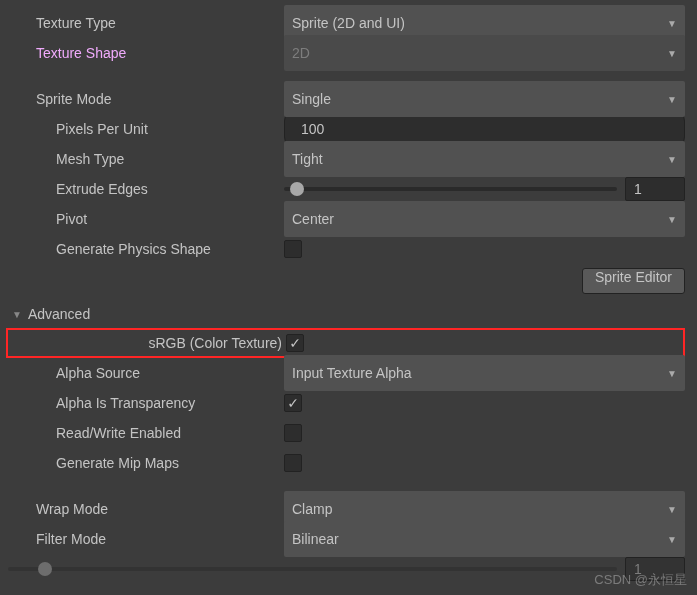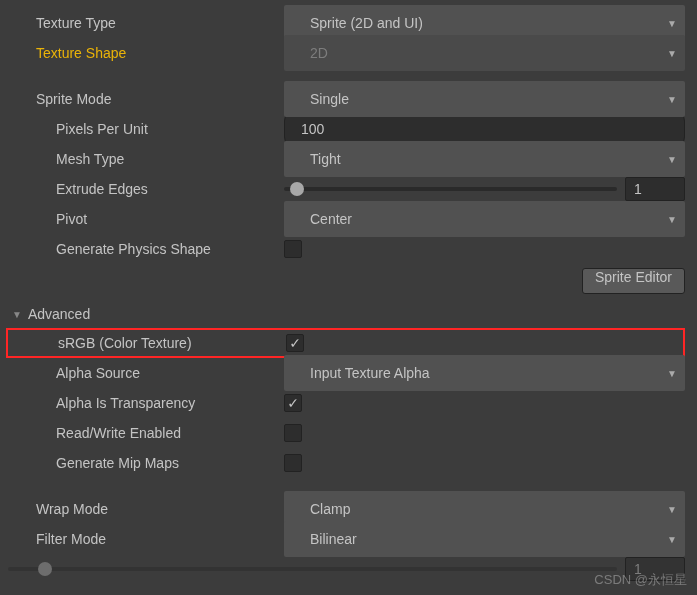--- a/index.html
+++ b/index.html
@@ -17,33 +17,33 @@
       align-items: center;
       height: 30px;
       gap: 4px;
     }
     .label {
       flex: 0 0 272px;
       padding-left: 4px;
     }
     .label.indent1 { padding-left: 28px; }
     .label.indent2 { padding-left: 48px; }
-    .label.disabled { color: #eab308; }
+    .label.disabled { color: #f0abfc; }
     .control {
       flex: 1;
       display: flex;
       align-items: center;
     }
     .dropdown {
       width: 100%;
       background: #515151;
       height: 36px;
       display: flex;
       align-items: center;
-      padding: 0 26px;
+      padding: 0 8px;
       border-radius: 2px;
       position: relative;
     }
     .dropdown.disabled {
       background: #4a4a4a;
       color: #7d7d7d;
     }
     .dropdown-arrow {
       position: absolute;
       right: 8px;
@@ -133,20 +133,21 @@
     }
     .foldout-caret {
       font-size: 10px;
       margin-right: 6px;
       color: #888;
     }
     .highlight-box {
       border: 2px solid #ff2525;
       margin-left: -2px;
       padding-left: 2px;
+      text-align: right;
     }
     .gap-med { height: 16px; }
     .watermark {
       position: fixed;
       bottom: 6px;
       right: 10px;
       font-size: 13px;
       color: rgba(200,200,200,.45);
       pointer-events: none;
     }

